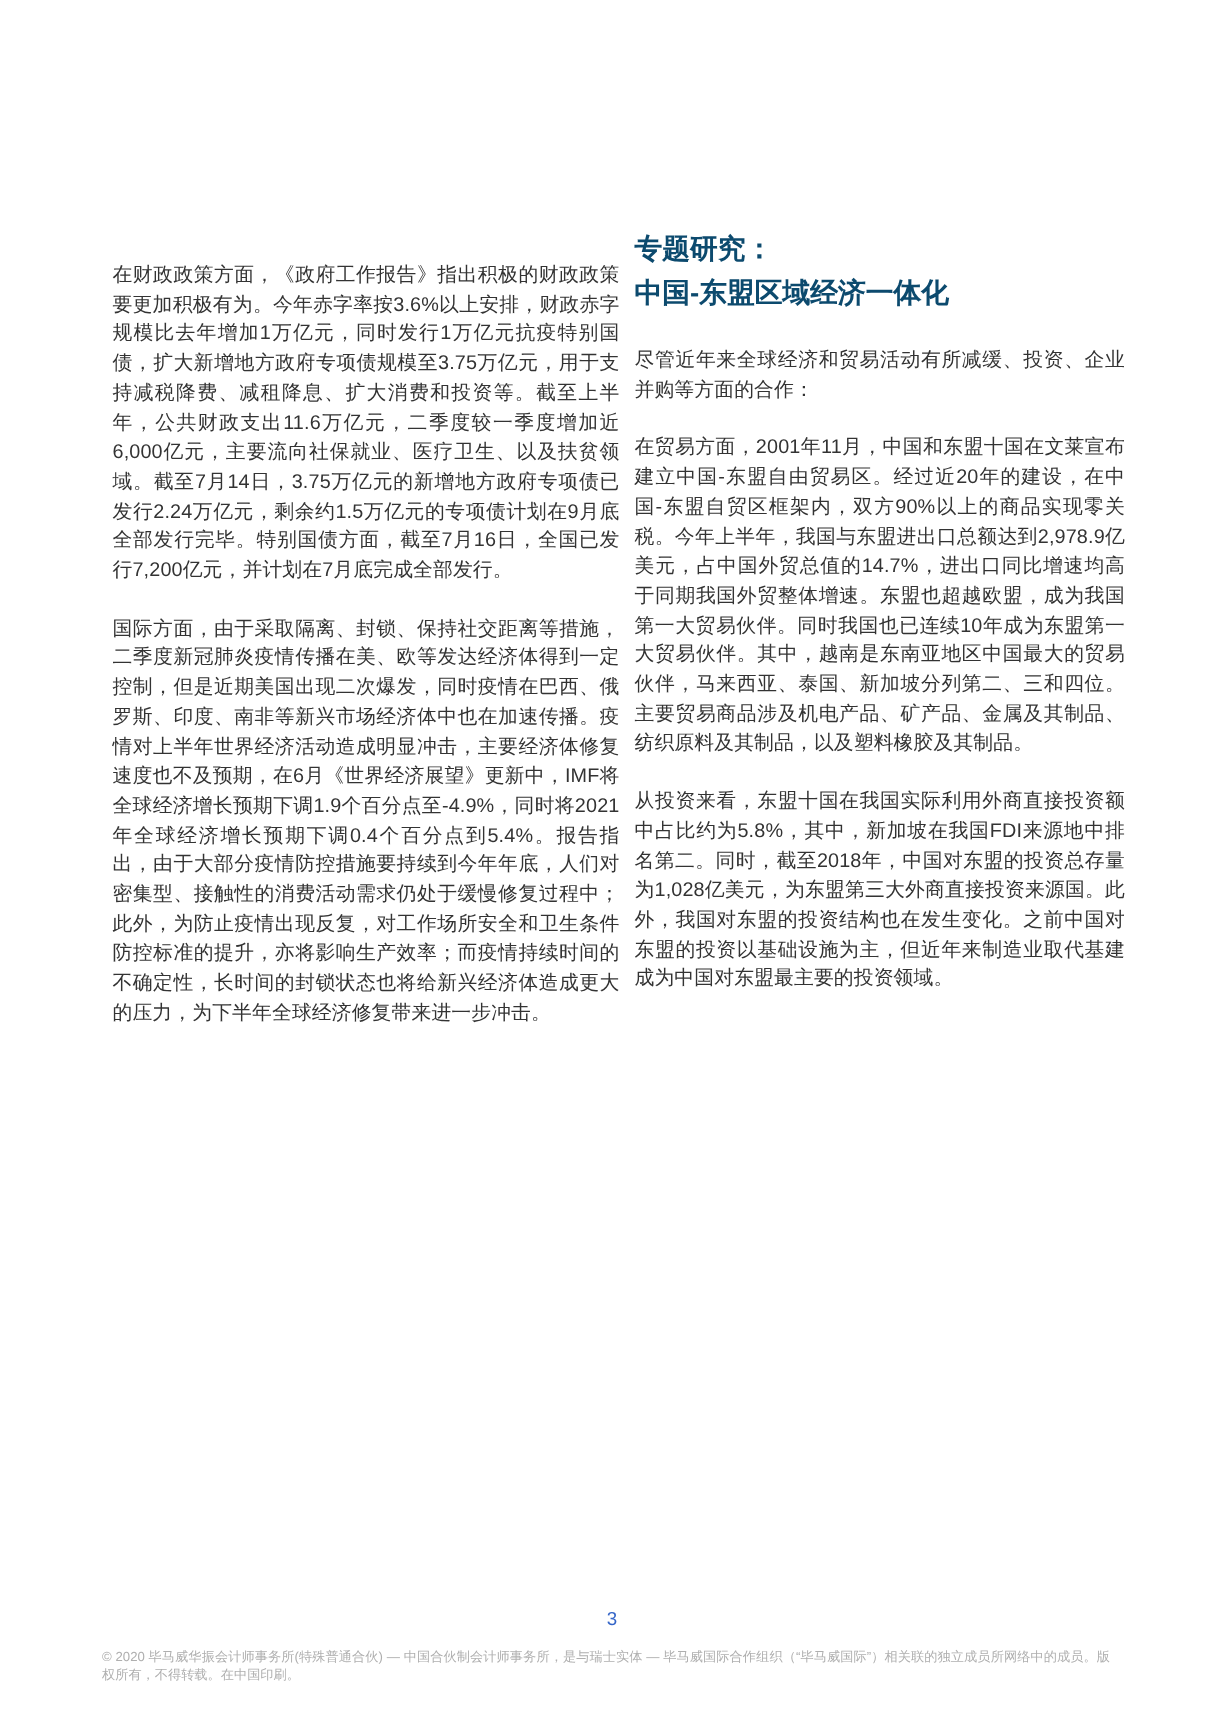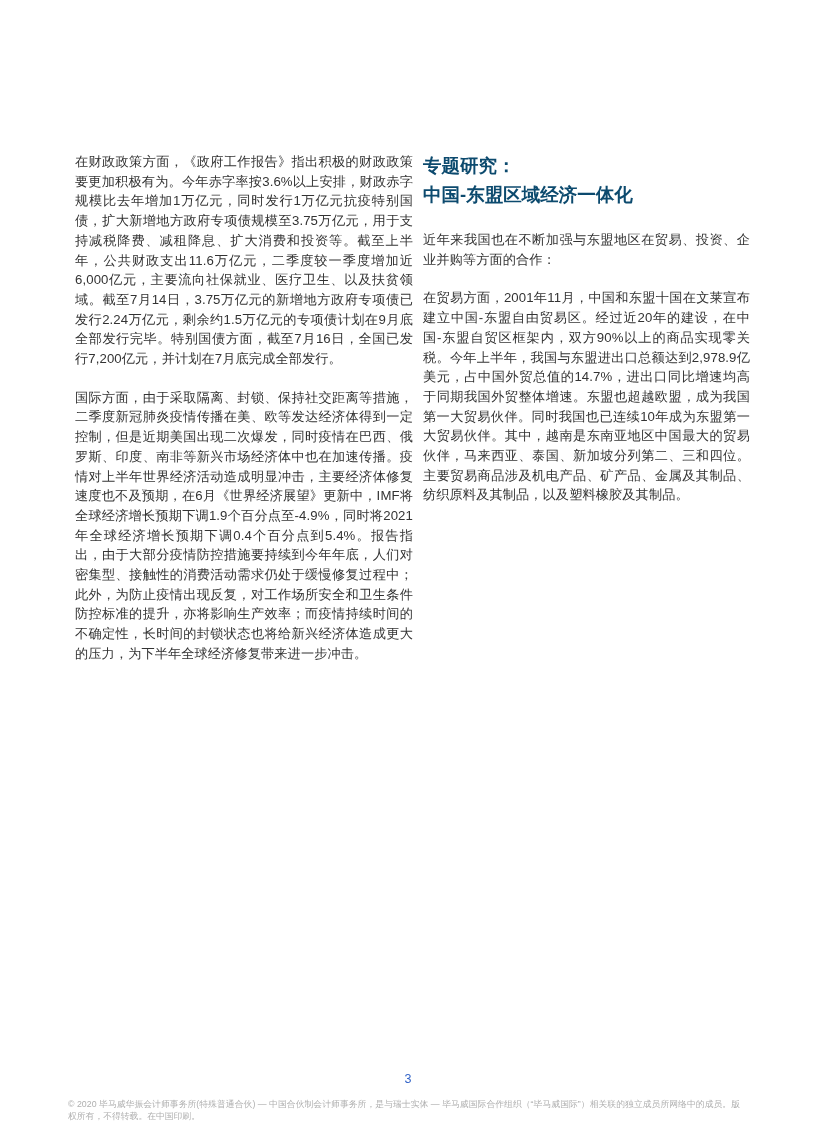--- a/index.html
+++ b/index.html
@@ -30,21 +30,21 @@
   .body-para {
     margin: 0 0 19px 0;
     font-size: 13.2px;
     line-height: 19.7px;
     color: #333333;
     text-align: justify;
     text-justify: inter-ideograph;
     letter-spacing: 0.1px;
   }
   .col-left .body-para:first-child {
-    margin-top: 0;
+    margin-top: 21px;
   }
   .section-heading {
     color: #0c4a6e;
     font-weight: bold;
     font-size: 18.5px;
     line-height: 28.5px;
     margin: 0 0 21px 0;
   }
   .page-number {
     position: absolute;
@@ -74,21 +74,22 @@
   <div class="col col-left">
     <p class="body-para">在财政政策方面，《政府工作报告》指出积极的财政政策要更加积极有为。今年赤字率按3.6%以上安排，财政赤字规模比去年增加1万亿元，同时发行1万亿元抗疫特别国债，扩大新增地方政府专项债规模至3.75万亿元，用于支持减税降费、减租降息、扩大消费和投资等。截至上半年，公共财政支出11.6万亿元，二季度较一季度增加近6,000亿元，主要流向社保就业、医疗卫生、以及扶贫领域。截至7月14日，3.75万亿元的新增地方政府专项债已发行2.24万亿元，剩余约1.5万亿元的专项债计划在9月底全部发行完毕。特别国债方面，截至7月16日，全国已发行7,200亿元，并计划在7月底完成全部发行。</p>
     <p class="body-para">国际方面，由于采取隔离、封锁、保持社交距离等措施，二季度新冠肺炎疫情传播在美、欧等发达经济体得到一定控制，但是近期美国出现二次爆发，同时疫情在巴西、俄罗斯、印度、南非等新兴市场经济体中也在加速传播。疫情对上半年世界经济活动造成明显冲击，主要经济体修复速度也不及预期，在6月《世界经济展望》更新中，IMF将全球经济增长预期下调1.9个百分点至-4.9%，同时将2021年全球经济增长预期下调0.4个百分点到5.4%。报告指出，由于大部分疫情防控措施要持续到今年年底，人们对密集型、接触性的消费活动需求仍处于缓慢修复过程中；此外，为防止疫情出现反复，对工作场所安全和卫生条件防控标准的提升，亦将影响生产效率；而疫情持续时间的不确定性，长时间的封锁状态也将给新兴经济体造成更大的压力，为下半年全球经济修复带来进一步冲击。</p>
   </div>
 
   <div class="col col-right">
     <h2 class="section-heading">
       <span>专题研究：</span><br>
       <span>中国-东盟区域经济一体化</span>
     </h2>
-    <p class="body-para">近年来我国也在不断加强与东盟地区在贸易、投资、企业并购等方面的合作：</p>
+    <p class="body-para">尽管近年来全球经济和贸易活动有所减缓、投资、企业并购等方面的合作：</p>
     <p class="body-para">在贸易方面，2001年11月，中国和东盟十国在文莱宣布建立中国-东盟自由贸易区。经过近20年的建设，在中国-东盟自贸区框架内，双方90%以上的商品实现零关税。今年上半年，我国与东盟进出口总额达到2,978.9亿美元，占中国外贸总值的14.7%，进出口同比增速均高于同期我国外贸整体增速。东盟也超越欧盟，成为我国第一大贸易伙伴。同时我国也已连续10年成为东盟第一大贸易伙伴。其中，越南是东南亚地区中国最大的贸易伙伴，马来西亚、泰国、新加坡分列第二、三和四位。主要贸易商品涉及机电产品、矿产品、金属及其制品、纺织原料及其制品，以及塑料橡胶及其制品。</p>
+    <p class="body-para">从投资来看，东盟十国在我国实际利用外商直接投资额中占比约为5.8%，其中，新加坡在我国FDI来源地中排名第二。同时，截至2018年，中国对东盟的投资总存量为1,028亿美元，为东盟第三大外商直接投资来源国。此外，我国对东盟的投资结构也在发生变化。之前中国对东盟的投资以基础设施为主，但近年来制造业取代基建成为中国对东盟最主要的投资领域。</p>
   </div>
 
   <div class="page-number">3</div>
 
   <div class="copyright">© 2020 毕马威华振会计师事务所(特殊普通合伙) — 中国合伙制会计师事务所，是与瑞士实体 — 毕马威国际合作组织（“毕马威国际”）相关联的独立成员所网络中的成员。版权所有，不得转载。在中国印刷。</div>
 
 </div>
 
 </body></html>

